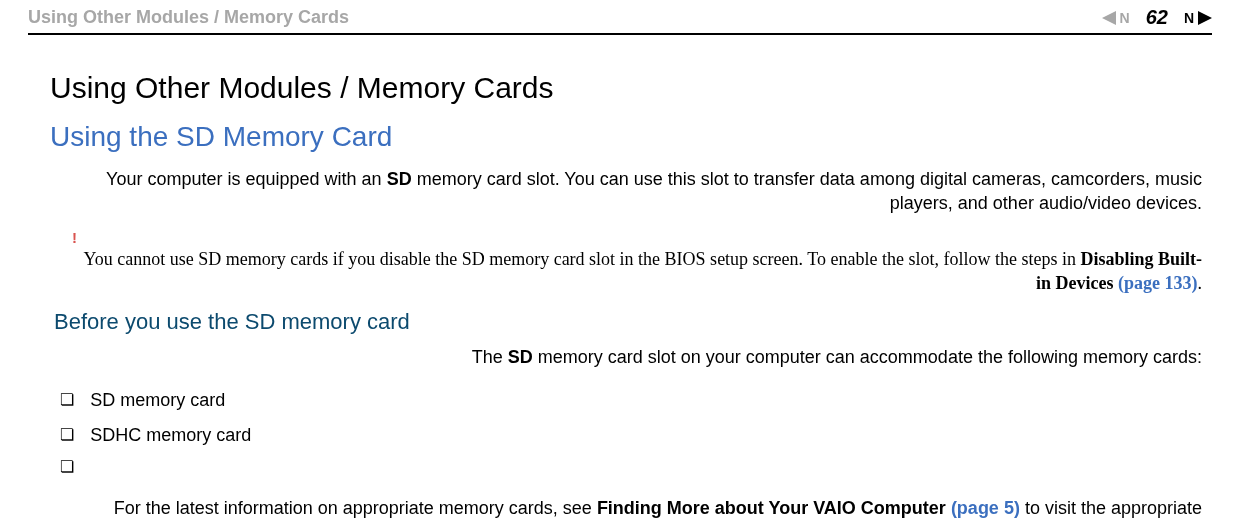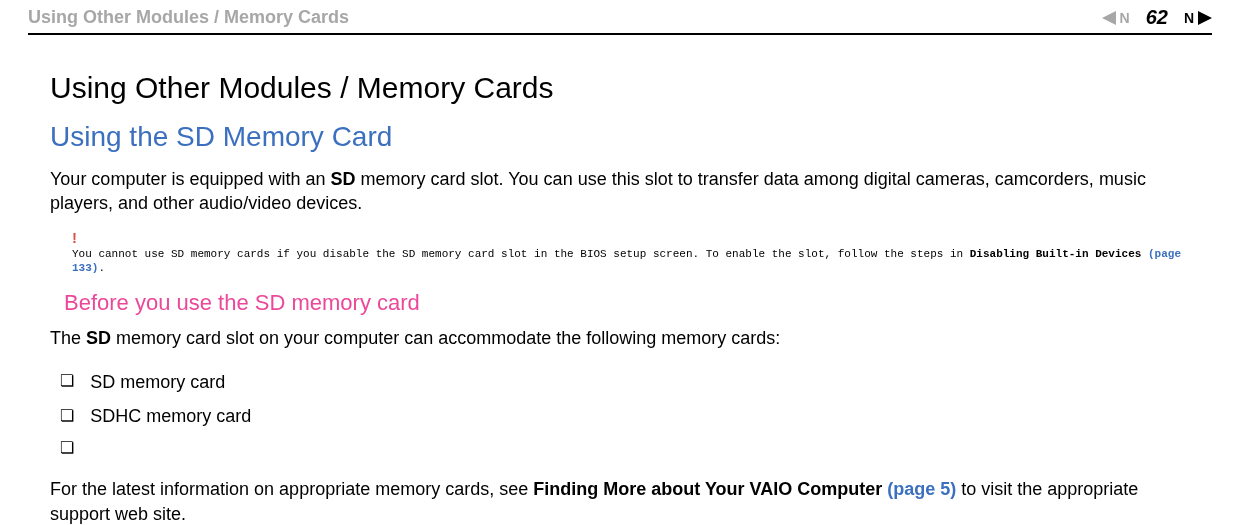--- a/index.html
+++ b/index.html
@@ -67,45 +67,47 @@
   h2.subtitle {
     font-weight: normal;
     font-size: 28px;
     color: #3b6fbf;
     margin: 12px 0 14px 0;
   }
   p.body {
     font-size: 18px;
     line-height: 1.35;
     margin: 0 0 14px 0;
+    text-align: right;
   }
   .note-block {
     margin: 6px 0 14px 22px;
   }
   .note-bang {
     color: #d9534f;
     font-weight: bold;
     font-size: 15px;
     line-height: 1;
     margin-bottom: 2px;
   }
   .note-text {
-    font-size: 11px;
+    font-size: 18px;
     line-height: 1.35;
-    font-family: Liberation Mono, monospace;
+    font-family: Liberation Serif, serif;
+    text-align: right;
   }
   .link-blue {
     color: #3b6fbf;
     font-weight: bold;
   }
   h3.section {
     font-weight: normal;
     font-size: 22px;
-    color: #ec4899;
-    margin: 10px 0 10px 14px;
+    color: #0c4a6e;
+    margin: 10px 0 10px 4px;
   }
   ul.cards {
     list-style: none;
     padding: 0;
     margin: 8px 0 14px 10px;
   }
   ul.cards li {
     font-size: 18px;
     line-height: 1.9;
     display: flex;

